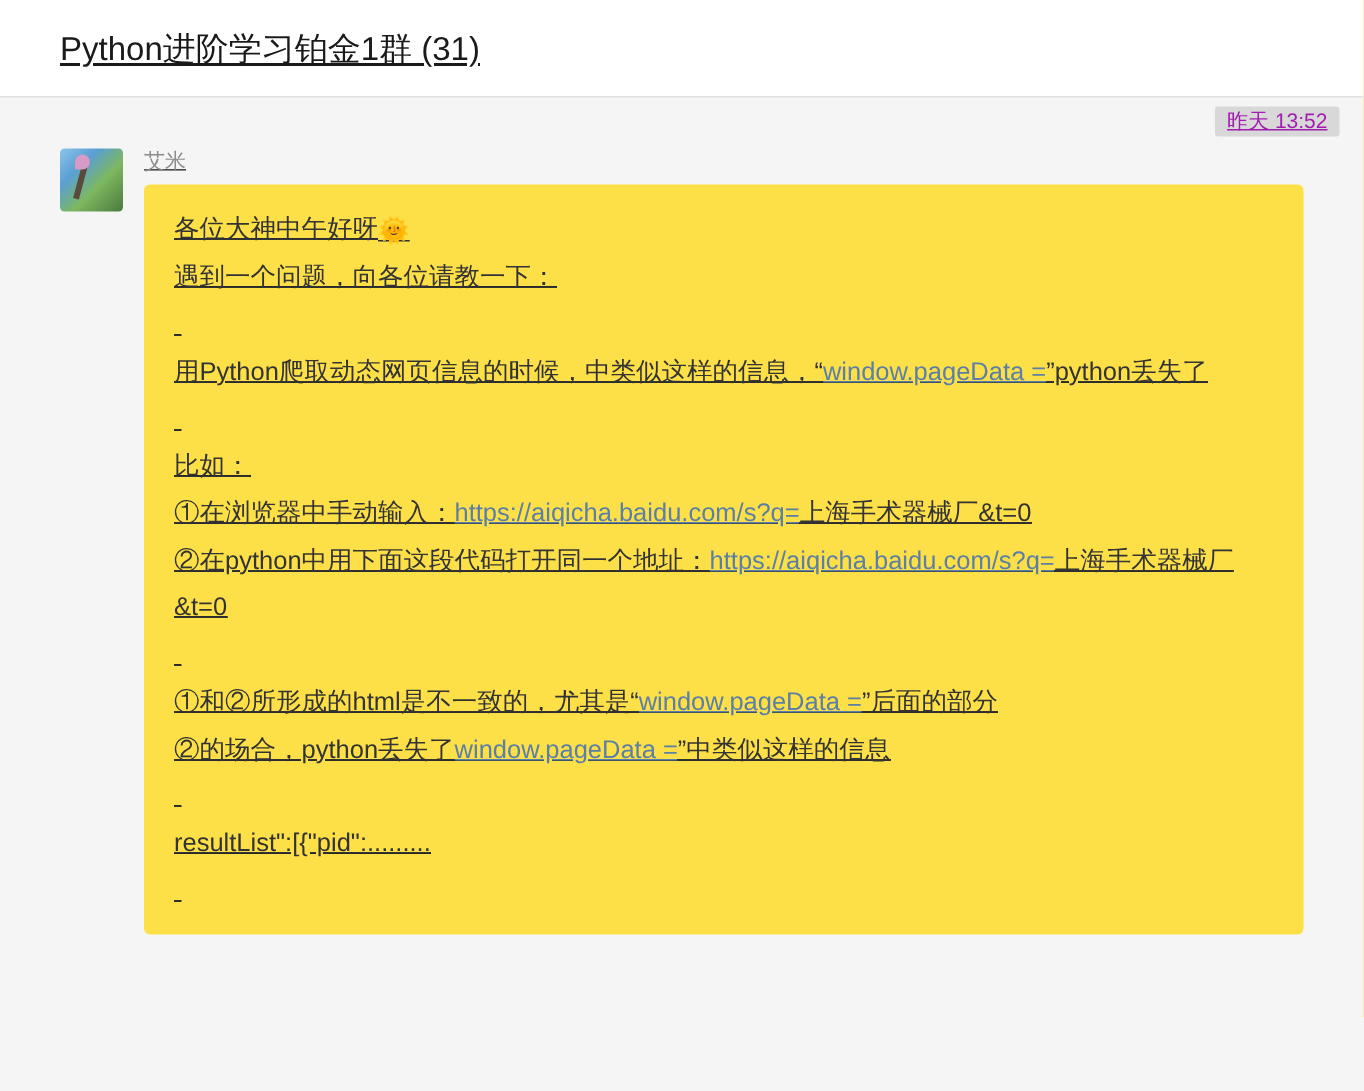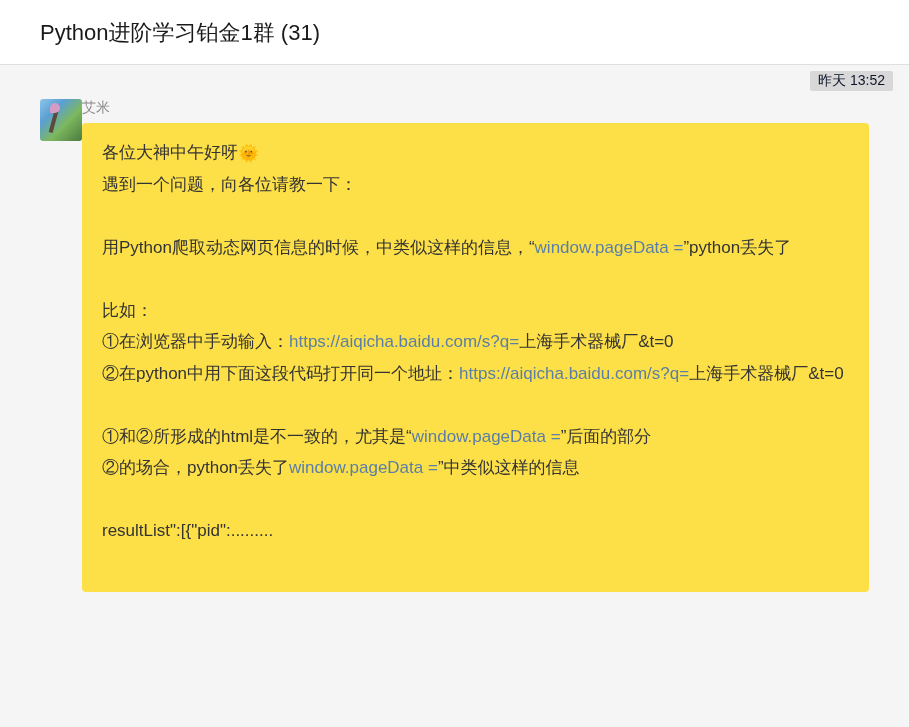--- a/index.html
+++ b/index.html
@@ -1,18 +1,19 @@
 <!DOCTYPE html>
 <html><head>
   <meta charset="utf-8">
   <style>
     * {
       margin: 0;
       padding: 0;
       box-sizing: border-box;
+      text-decoration: underline;
     }
     body {
       font-family: -apple-system, BlinkMacSystemFont, "Segoe UI", "Microsoft YaHei", sans-serif;
       background: #f5f5f5;
       width: 909px;
       height: 727px;
       overflow: hidden;
     }
     .header {
       background: #fff;
@@ -23,28 +24,29 @@
     }
     .chat-area {
       padding: 0;
       position: relative;
     }
     .timestamp {
       position: absolute;
       right: 16px;
       top: 6px;
       background: #d8d8d8;
-      color: #0f172a;
+      color: #a21caf;
       font-size: 14px;
       padding: 1px 8px;
       border-radius: 2px;
     }
     .message-row {
       display: flex;
       padding: 34px 40px 0 40px;
+      gap: 14px;
       align-items: flex-start;
       justify-content: space-between;
     }
     .avatar {
       width: 42px;
       height: 42px;
       border-radius: 3px;
       flex-shrink: 0;
       background: linear-gradient(135deg, #8ec5e8 0%, #5a9fd4 30%, #7db85f 60%, #4a7a3e 100%);
       position: relative;

